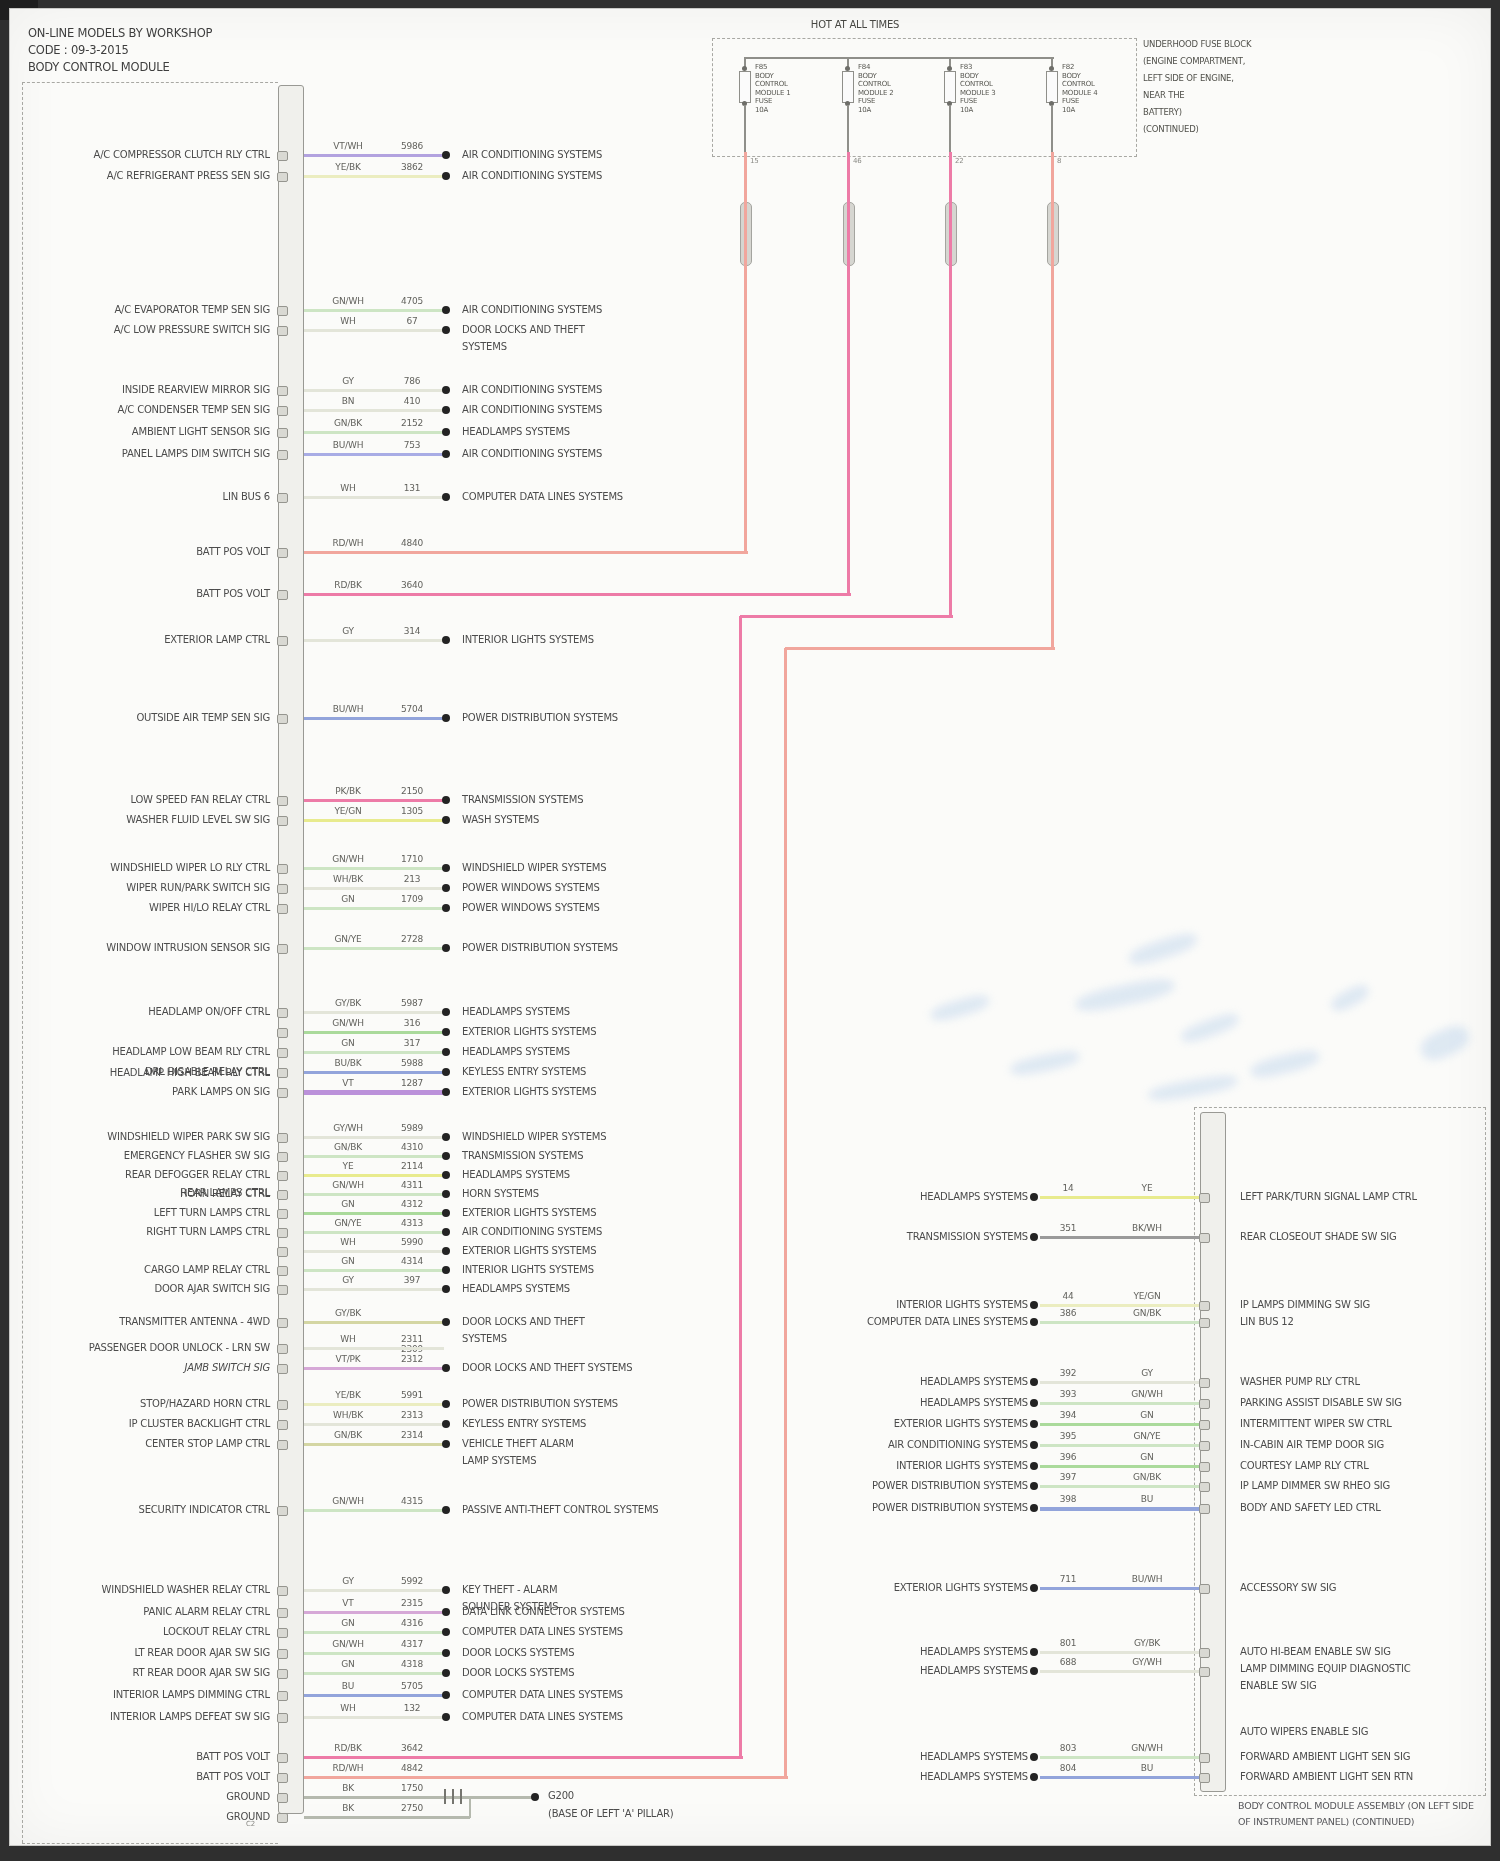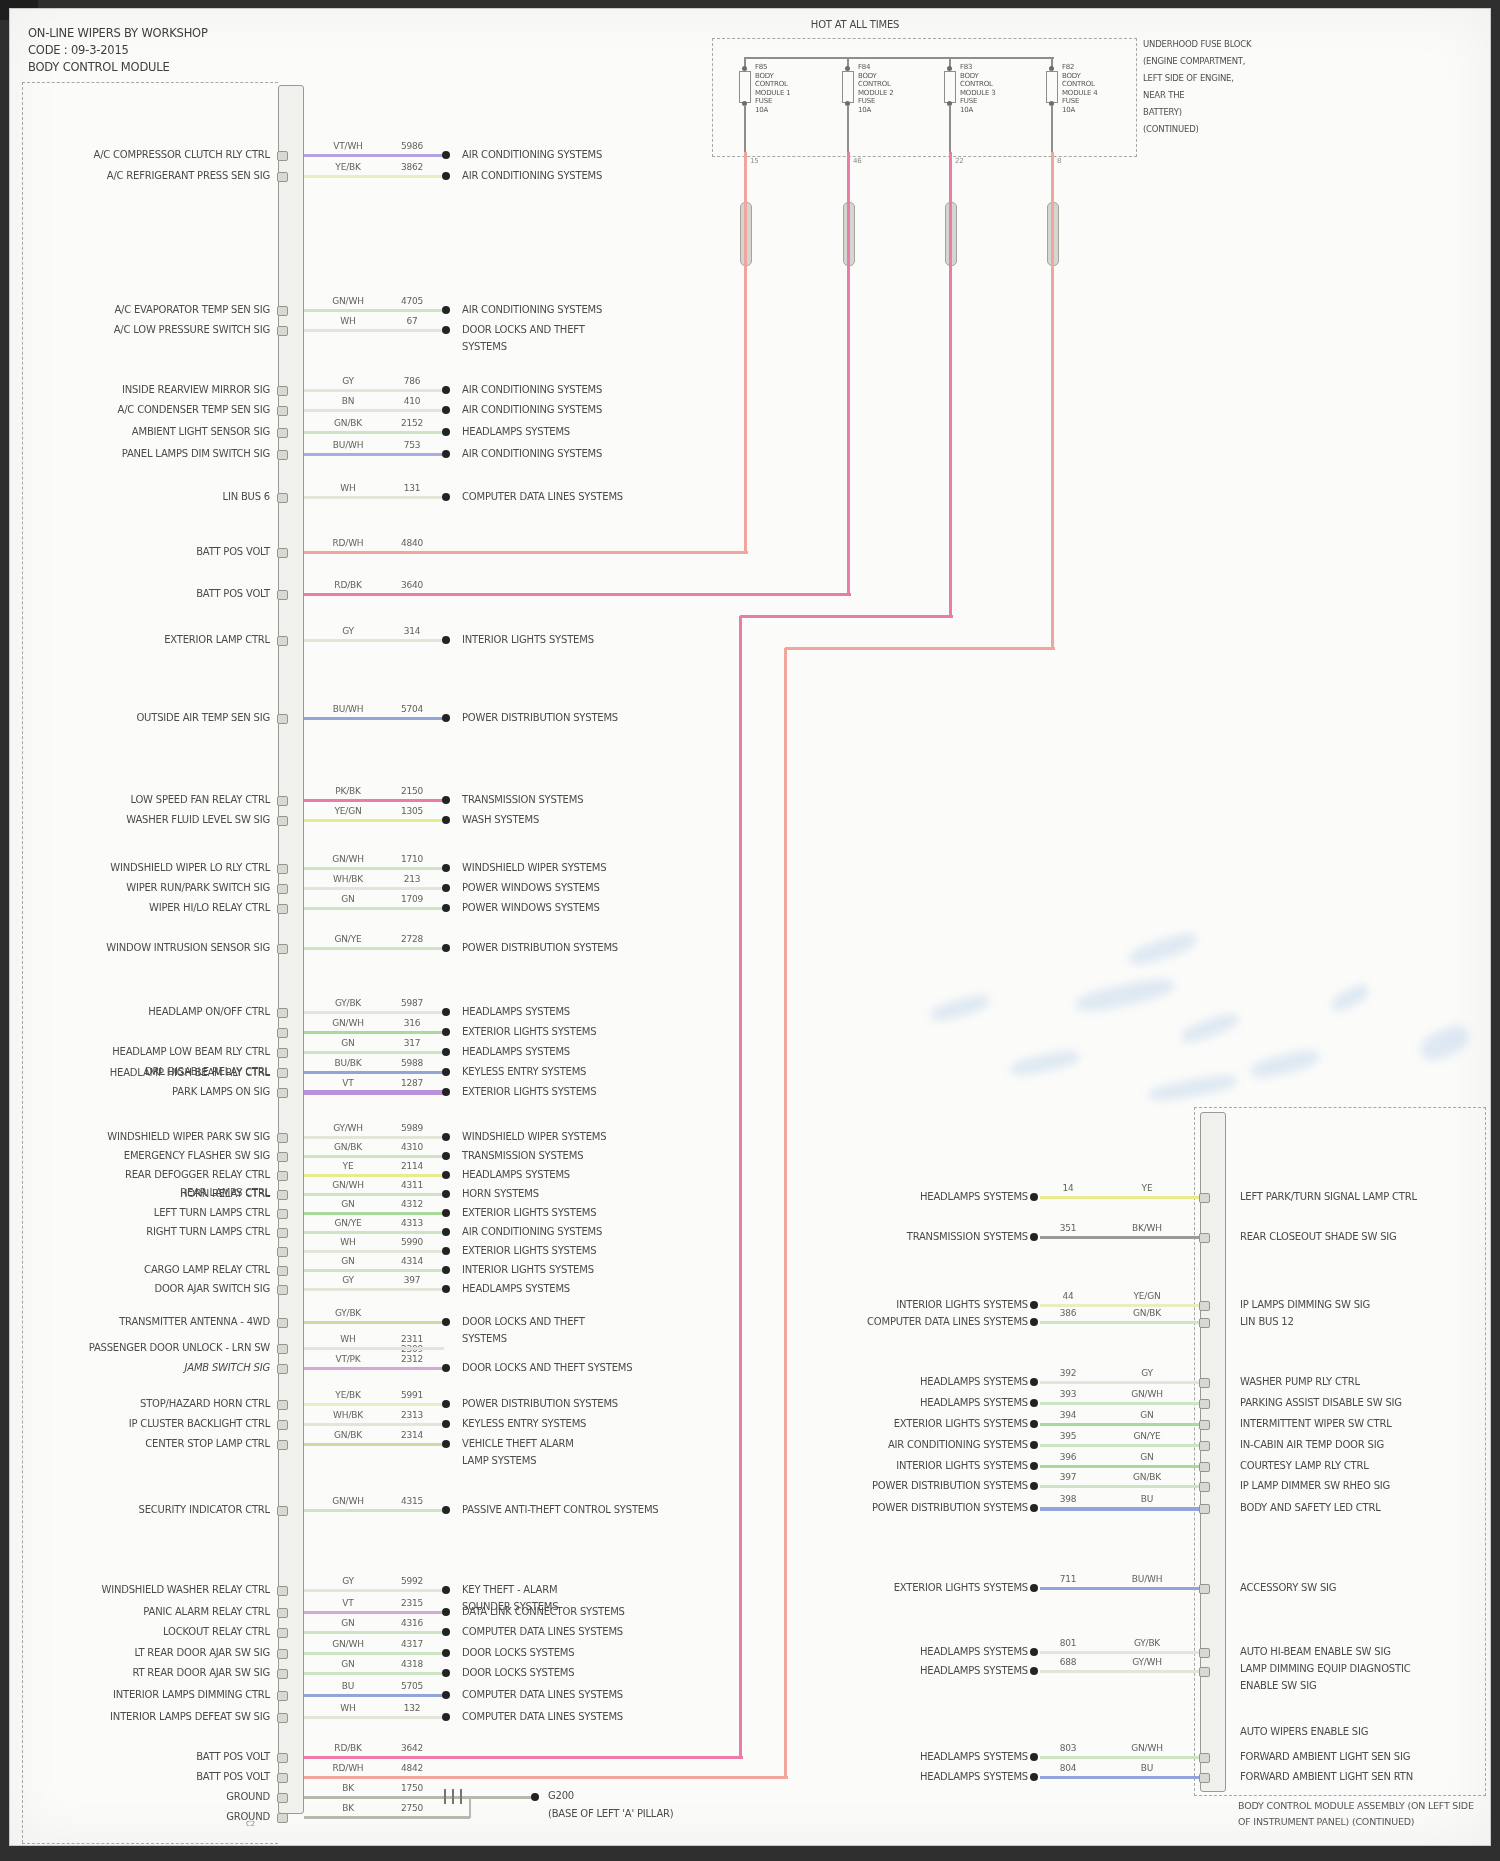--- a/index.html
+++ b/index.html
@@ -32,21 +32,21 @@
   .corner{position:absolute;left:0;top:0;width:38px;height:20px;background:#1e1e1e;}
 </style>
 </head>
 <body>
 
 <div class="stage">
   <div class="corner"></div>
   <div class="sheet"></div>
   <div class="blurwrap">
 
-    <div class="t title-line" style="left:28px;top:26px;">ON-LINE WIPERS BY WORKSHOP</div>
+    <div class="t title-line" style="left:28px;top:26px;">ON-LINE MODELS BY WORKSHOP</div>
     <div class="t title-line" style="left:28px;top:43px;">CODE :  09-3-2015</div>
     <div class="t title-line" style="left:28px;top:60px;">BODY CONTROL MODULE</div>
 
     <div class="dashline-h" style="left:22px;top:82px;width:256px;"></div>
     <div class="dashline-v" style="left:22px;top:82px;height:1761px;"></div>
     <div class="dashline-h" style="left:22px;top:1843px;width:256px;"></div>
     <div class="bar" style="left:278px;top:85px;height:1727px;"></div>
     <div class="t tiny" style="left:246px;top:1820px;text-align:right;">C2</div>
 
     <div class="t hdr" style="left:760px;top:19px;width:190px;text-align:center;">HOT AT ALL TIMES</div>

